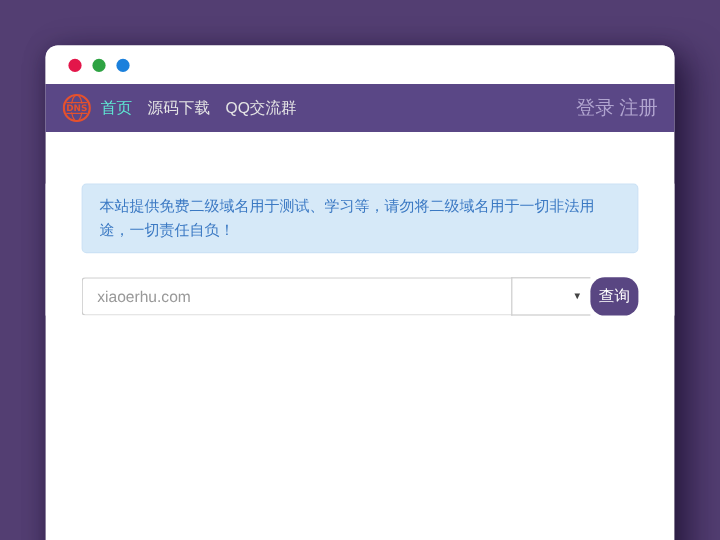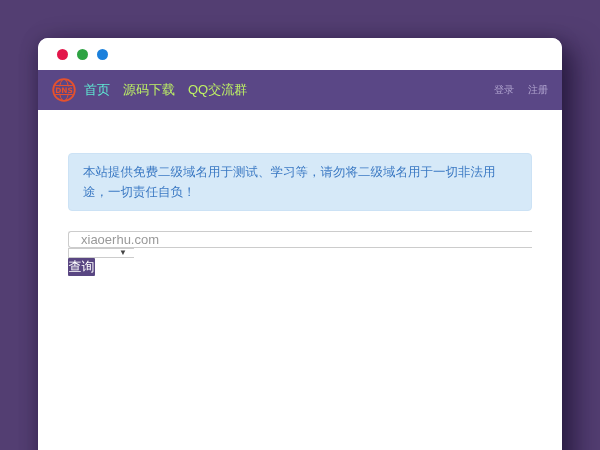--- a/index.html
+++ b/index.html
@@ -45,33 +45,33 @@
     align-items: center;
     padding: 0 14px;
   }
   .logo {
     width: 24px; height: 24px;
     margin-right: 8px;
     flex: 0 0 auto;
   }
   .nav-item {
     font-size: 13px;
-    color: #bef264;
+    color: #e5e5e5;
     text-decoration: none;
     margin-right: 13px;
     cursor: pointer;
     white-space: nowrap;
   }
   .nav-item.active { color: #5eead4; }
   .nav-spacer { flex: 1; }
   .auth-link {
-    font-size: 10px;
+    font-size: 16px;
     color: #b0a4cf;
     text-decoration: none;
-    margin-left: 14px;
+    margin-left: 4px;
     cursor: pointer;
     white-space: nowrap;
   }
   
   .page { background: #ffffff; margin-top: 43px; }
   .alert-info {
     width: 464px;
     margin: 14px auto 0;
     background: #d6e9f8;
     border: 1px solid #cce2f5;
@@ -79,21 +79,20 @@
     color: #3b79c3;
     font-size: 12.5px;
     line-height: 1.6;
     padding: 8px 14px;
   }
   .search-group {
     width: 464px;
     height: 32px;
     margin: 20px auto 0;
     display: flex;
-    flex-direction: column;
   }
   .domain-input {
     flex: 1;
     height: 32px;
     border: 1px solid #cccccc;
     border-right: none;
     border-radius: 3px 0 0 3px;
     padding: 0 12px;
     font-size: 13px;
     color: #555555;
@@ -112,26 +111,26 @@
     justify-content: flex-end;
     padding-right: 7px;
     cursor: pointer;
   }
   .caret {
     font-size: 8px;
     color: #444444;
     line-height: 1;
   }
   .query-button {
-    width: 27px;
+    width: 40px;
     height: 32px;
     background: #594682;
     color: #ffffff;
     border: none;
-    border-radius: 1px;
+    border-radius: 12px;
     font-size: 13px;
     cursor: pointer;
     font-family: "Liberation Sans", "DejaVu Sans", sans-serif;
     padding: 0;
   }
 </style>
 </head>
 <body>
 
 <div class="browser-window">

